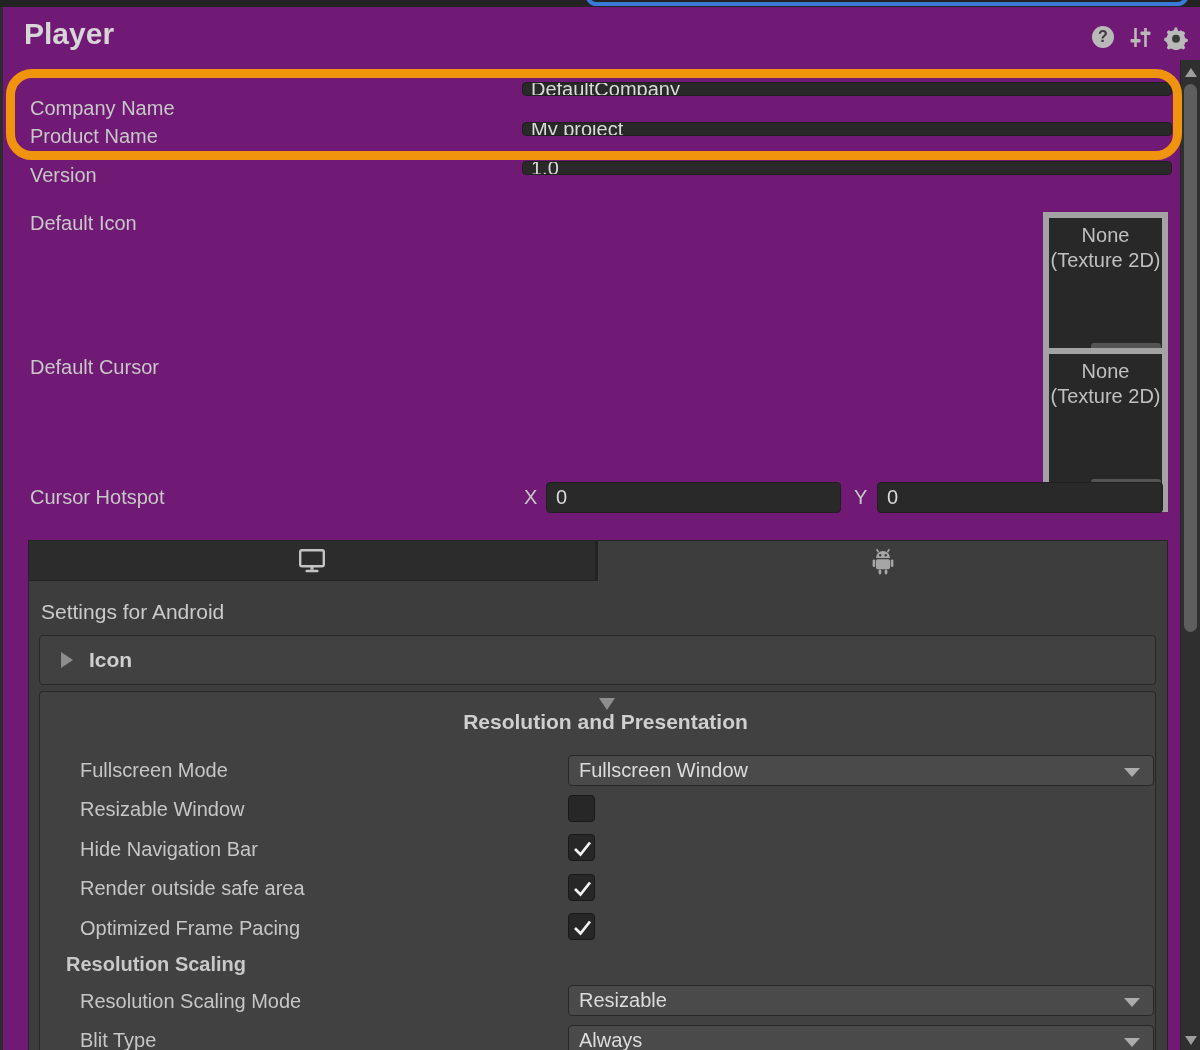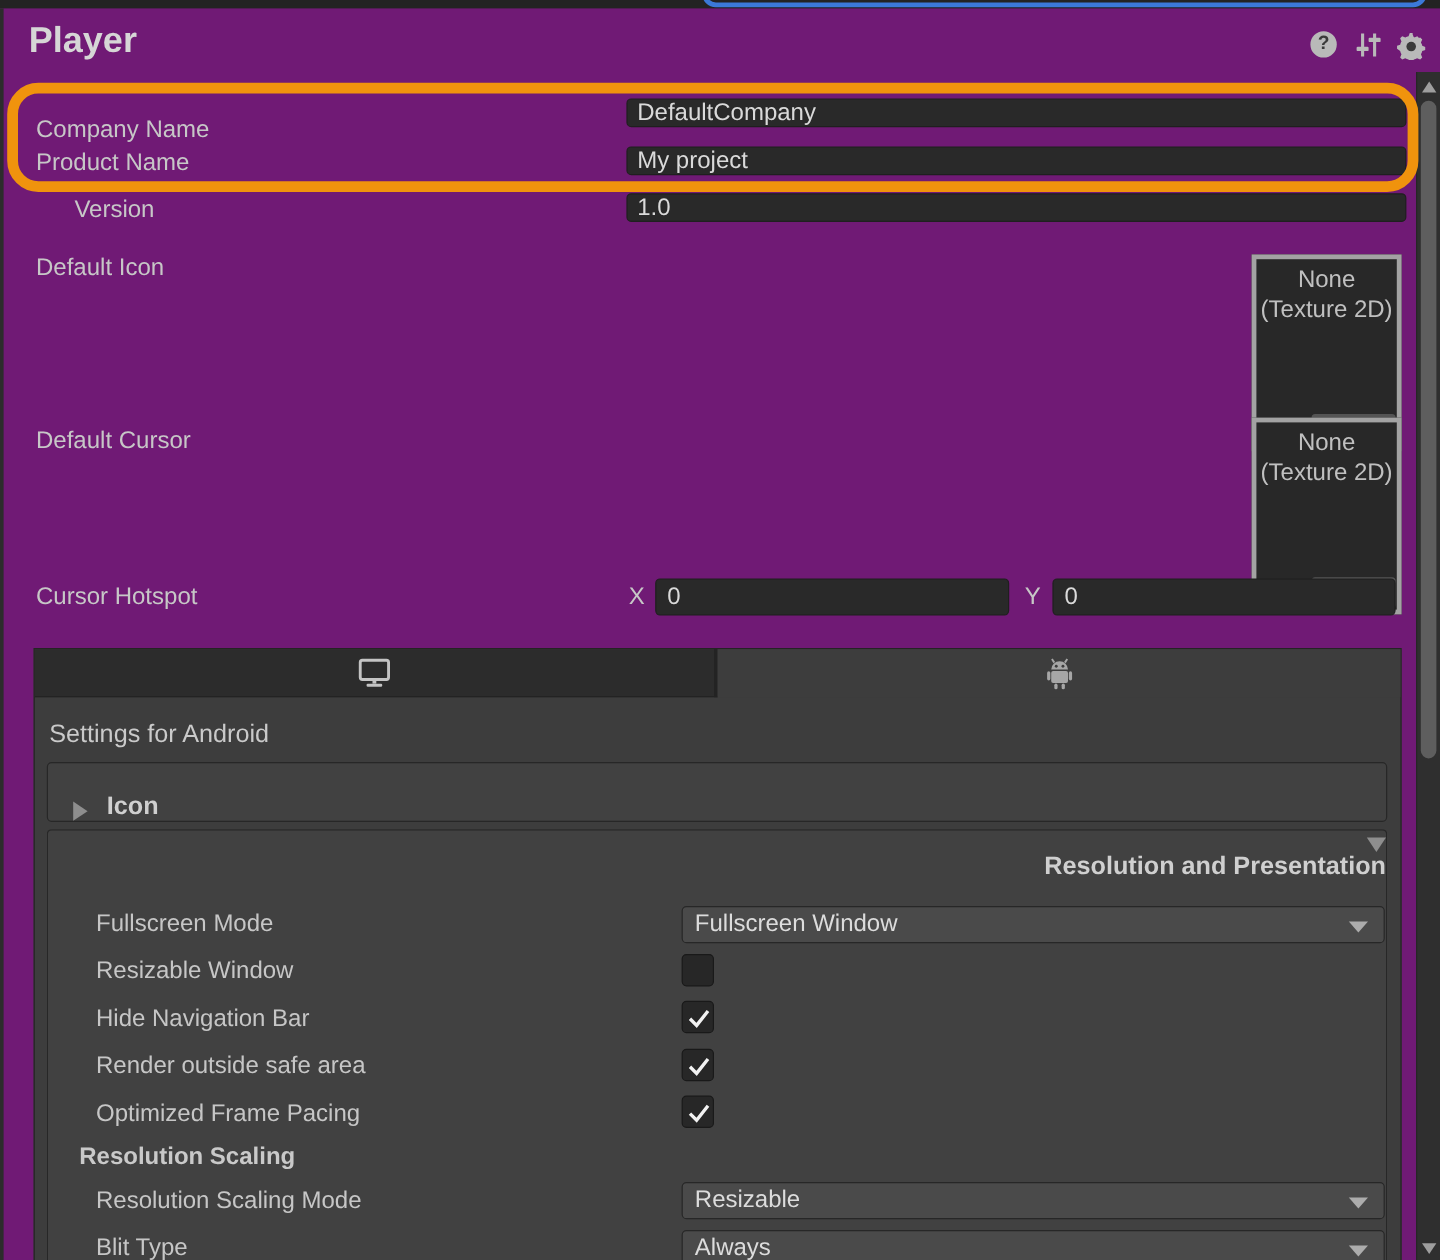--- a/index.html
+++ b/index.html
@@ -13,47 +13,47 @@
   .left-edge { position:absolute; left:0; top:7px; width:3px; height:1043px; background:#2C2C2C; }
 
   .page-title { position:absolute; left:24px; top:17px; font-size:30px; font-weight:bold; color:#D6D6D6; }
 
   .hdr-icon { position:absolute; top:26px; width:23px; height:23px; cursor:pointer; }
   .help-circle { width:22px; height:22px; border-radius:50%; background:#B9B9B9; color:#3A3A3A;
       font-size:16px; font-weight:bold; display:flex; align-items:center; justify-content:center; }
 
   .row-label { position:absolute; left:30px; font-size:20px; color:#C7C7C7; white-space:nowrap; }
 
-  .text-field { position:absolute; left:522px; width:650px; height:24px; background:#292929;
+  .text-field { position:absolute; left:522px; width:650px; height:14px; background:#292929;
       border:1px solid #1F1F1F; border-radius:4px; color:#DADADA; font-size:20px;
       padding:0 8px; font-family:inherit; outline:none; }
 
   .tex-well { position:absolute; left:1043px; width:125px; height:164px; background:#282828;
-      border:4px solid #a3a3a3; }
+      border:6px solid #a3a3a3; }
   .tex-none { margin-top:5px; text-align:center; font-size:20px; line-height:25px; color:#C0C0C0; }
   .select-btn { position:absolute; right:1px; bottom:1px; width:70px; height:26px; background:#545454;
       border:none; border-radius:3px; color:#E8E8E8; font-size:19px; text-align:left;
       font-family:inherit; cursor:pointer; line-height:26px; }
 
   .axis-label { position:absolute; font-size:20px; color:#C7C7C7; }
   .axis-field { position:absolute; height:31px; background:#292929; border:1px solid #1F1F1F;
       border-radius:4px; color:#DADADA; font-size:20px; padding:0 9px; font-family:inherit; outline:none; }
 
   .platform-box { position:absolute; left:28px; top:540px; width:1140px; height:512px;
       background:#3D3D3D; border:1px solid #242424; }
   .tabbar { position:absolute; left:0; top:0; width:1138px; height:40px; display:flex; }
   .tab { width:569px; height:40px; display:flex; align-items:center; justify-content:center; cursor:pointer; }
   .tab-inactive { background:#2C2C2C; border-right:3px solid #232323; border-bottom:1px solid #232323; }
   .tab-active { background:#3D3D3D; }
 
   .settings-for { position:absolute; left:12px; top:59px; font-size:21px; color:#CACACA; }
 
   .foldout-box { position:absolute; left:10px; width:1117px; background:#414141;
       border:1px solid #272727; border-radius:4px; }
-  .foldout-head { position:relative; height:48px; display:flex; align-items:flex-end; cursor:pointer; }
+  .foldout-head { position:relative; height:48px; display:flex; align-items:center; cursor:pointer; }
   .tri-collapsed { width:0; height:0; border-left:12px solid #8E8E8E;
       border-top:8px solid transparent; border-bottom:8px solid transparent; margin-left:21px; }
   .tri-expanded { width:0; height:0; border-top:12px solid #8E8E8E;
       border-left:8px solid transparent; border-right:8px solid transparent; margin-left:18px; }
   .foldout-title { margin-left:16px; font-size:21px; font-weight:bold; color:#CFCFCF; }
 
   .prop-label { position:absolute; left:40px; font-size:20px; color:#C6C6C6; white-space:nowrap; }
   .sub-header { position:absolute; left:26px; font-size:20px; font-weight:bold; color:#C9C9C9; }
 
   .dropdown { position:absolute; left:528px; width:586px; height:31px; background:#4A4A4A;
@@ -109,21 +109,21 @@
       <circle cx="12" cy="12.8" r="4" fill="#3A3A3A"></circle>
     </svg>
   </div>
 
   <div class="row-label" style="top:85px;margin-top:12px;">Company Name</div>
   <input class="text-field" style="top: 82px;" value="DefaultCompany">
 
   <div class="row-label" style="top:125px;">Product Name</div>
   <input class="text-field" style="top: 122px;" value="My project">
 
-  <div class="row-label" style="top:164px;margin-left:32px;">Version</div>
+  <div class="row-label" style="top:164px;">Version</div>
   <input class="text-field" style="top: 161px;" value="1.0">
 
   <div class="row-label" style="top:212px;">Default Icon</div>
   <div class="tex-well" style="top:212px;">
     <div class="tex-none">
       <div>None</div>
       <div>(Texture 2D)</div>
     </div>
     <button class="select-btn">Select</button>
   </div>

